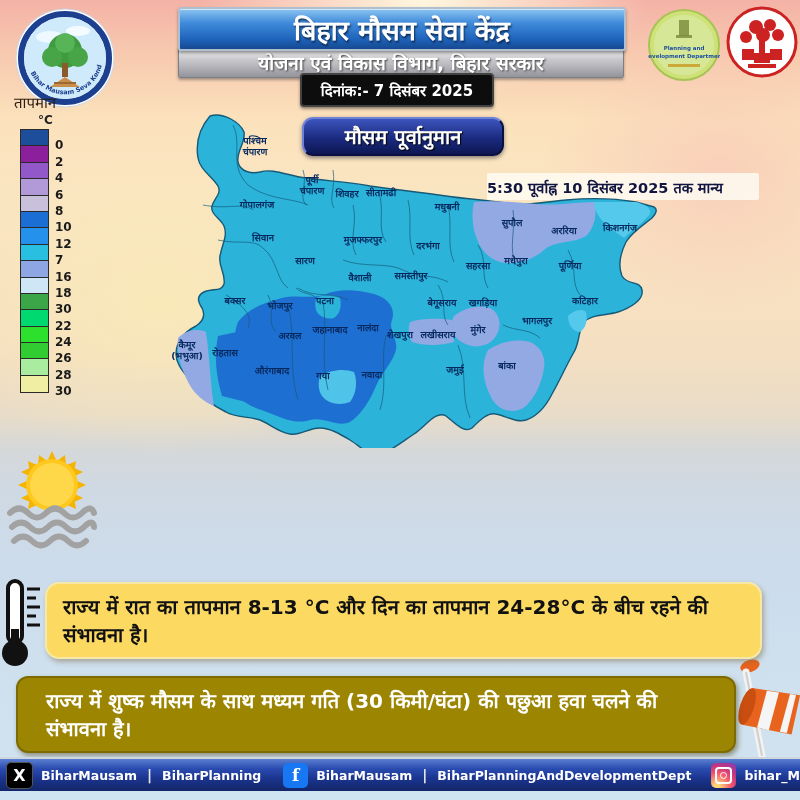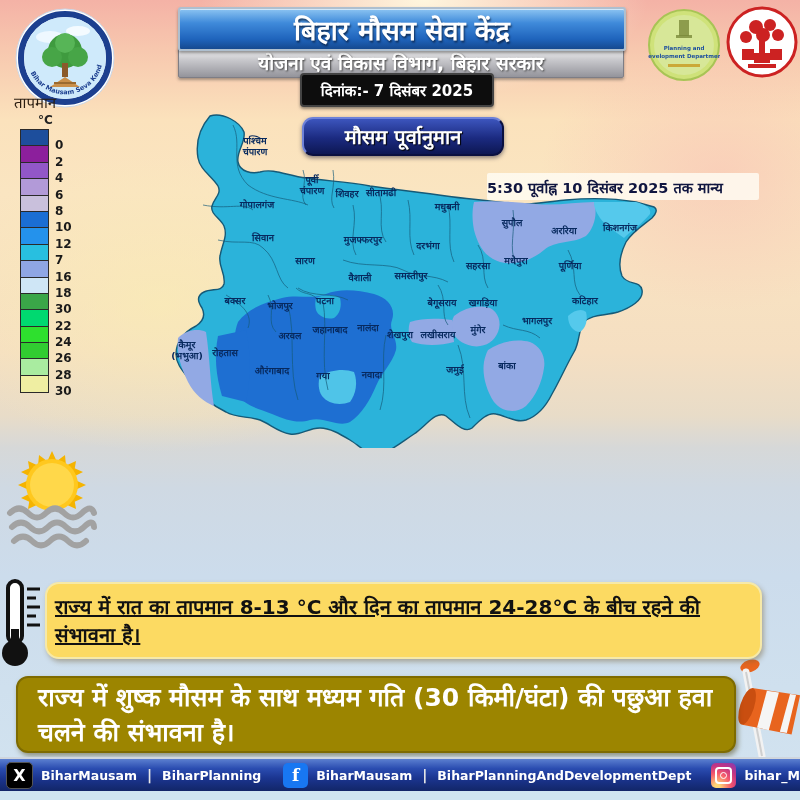--- a/index.html
+++ b/index.html
@@ -44,24 +44,24 @@
   .legend-swatch{width:27px;height:100%;border:1px solid #2a2a2a;margin-top:-1px;}
   .legend-tick{font-size:12px;font-weight:bold;color:#1a1a1a;margin-left:6px;align-self:flex-end;transform:translateY(45%);}
 
   
   .box{border-radius:18px;display:flex;align-items:center;}
   .box-fog{left:96px;top:437px;width:664px;height:127px;background:#8e8e8e;
     border:2px solid #a8a8a8;box-shadow:inset 2px 2px 4px rgba(255,255,255,.35), 2px 3px 5px rgba(70,70,70,.5);}
   .box-fog p{margin:0;padding:6px 20px;color:#fff;font-weight:bold;font-size:18.5px;line-height:1.45;}
   .box-temp{left:45px;top:582px;width:713px;height:73px;background:#fcda62;border-radius:14px;
     border:2px solid #f6e9a8;box-shadow:2px 3px 5px rgba(120,100,60,.45);}
-  .box-temp p{margin:0;padding:4px 8px;color:#111;font-weight:bold;font-size:20px;line-height:1.4;text-decoration:underline;}
+  .box-temp p{margin:0;padding:4px 16px;color:#111;font-weight:bold;font-size:20px;line-height:1.4;}
   .box-wind{left:16px;top:676px;width:716px;height:73px;background:#9c8500;border-radius:12px;
     border:2px solid #7e6b00;box-shadow:2px 3px 5px rgba(80,70,20,.5);}
-  .box-wind p{margin:0;padding:4px 20px;color:#fff;font-weight:bold;font-size:25px;line-height:1.4;}
+  .box-wind p{margin:0;padding:4px 28px;color:#fff;font-weight:bold;font-size:20px;line-height:1.4;}
 
   
   .footer-bar{left:0;top:757px;width:800px;height:34px;
     background:linear-gradient(180deg,#5b7fd0 0%,#2a4cb0 30%,#1b3590 60%,#122668 100%);
     border-top:2px solid #cfd5dd;display:flex;align-items:center;gap:8px;padding:0 6px;box-sizing:border-box;}
   .footer-bar .handle{color:#fff;font-weight:bold;font-size:12.5px;white-space:nowrap;}
   .footer-bar .sep{color:#e8e8e8;font-weight:bold;font-size:14px;margin:0 2px;}
   .sicon{width:25px;height:25px;border-radius:5px;display:flex;align-items:center;justify-content:center;flex:0 0 auto;}
   .icon-x{background:#000;border:1px solid #555;color:#fff;font-weight:900;font-size:16px;}
   .icon-fb{background:#1877f2;color:#fff;font-weight:900;font-size:17px;font-family:"DejaVu Serif",serif;}

